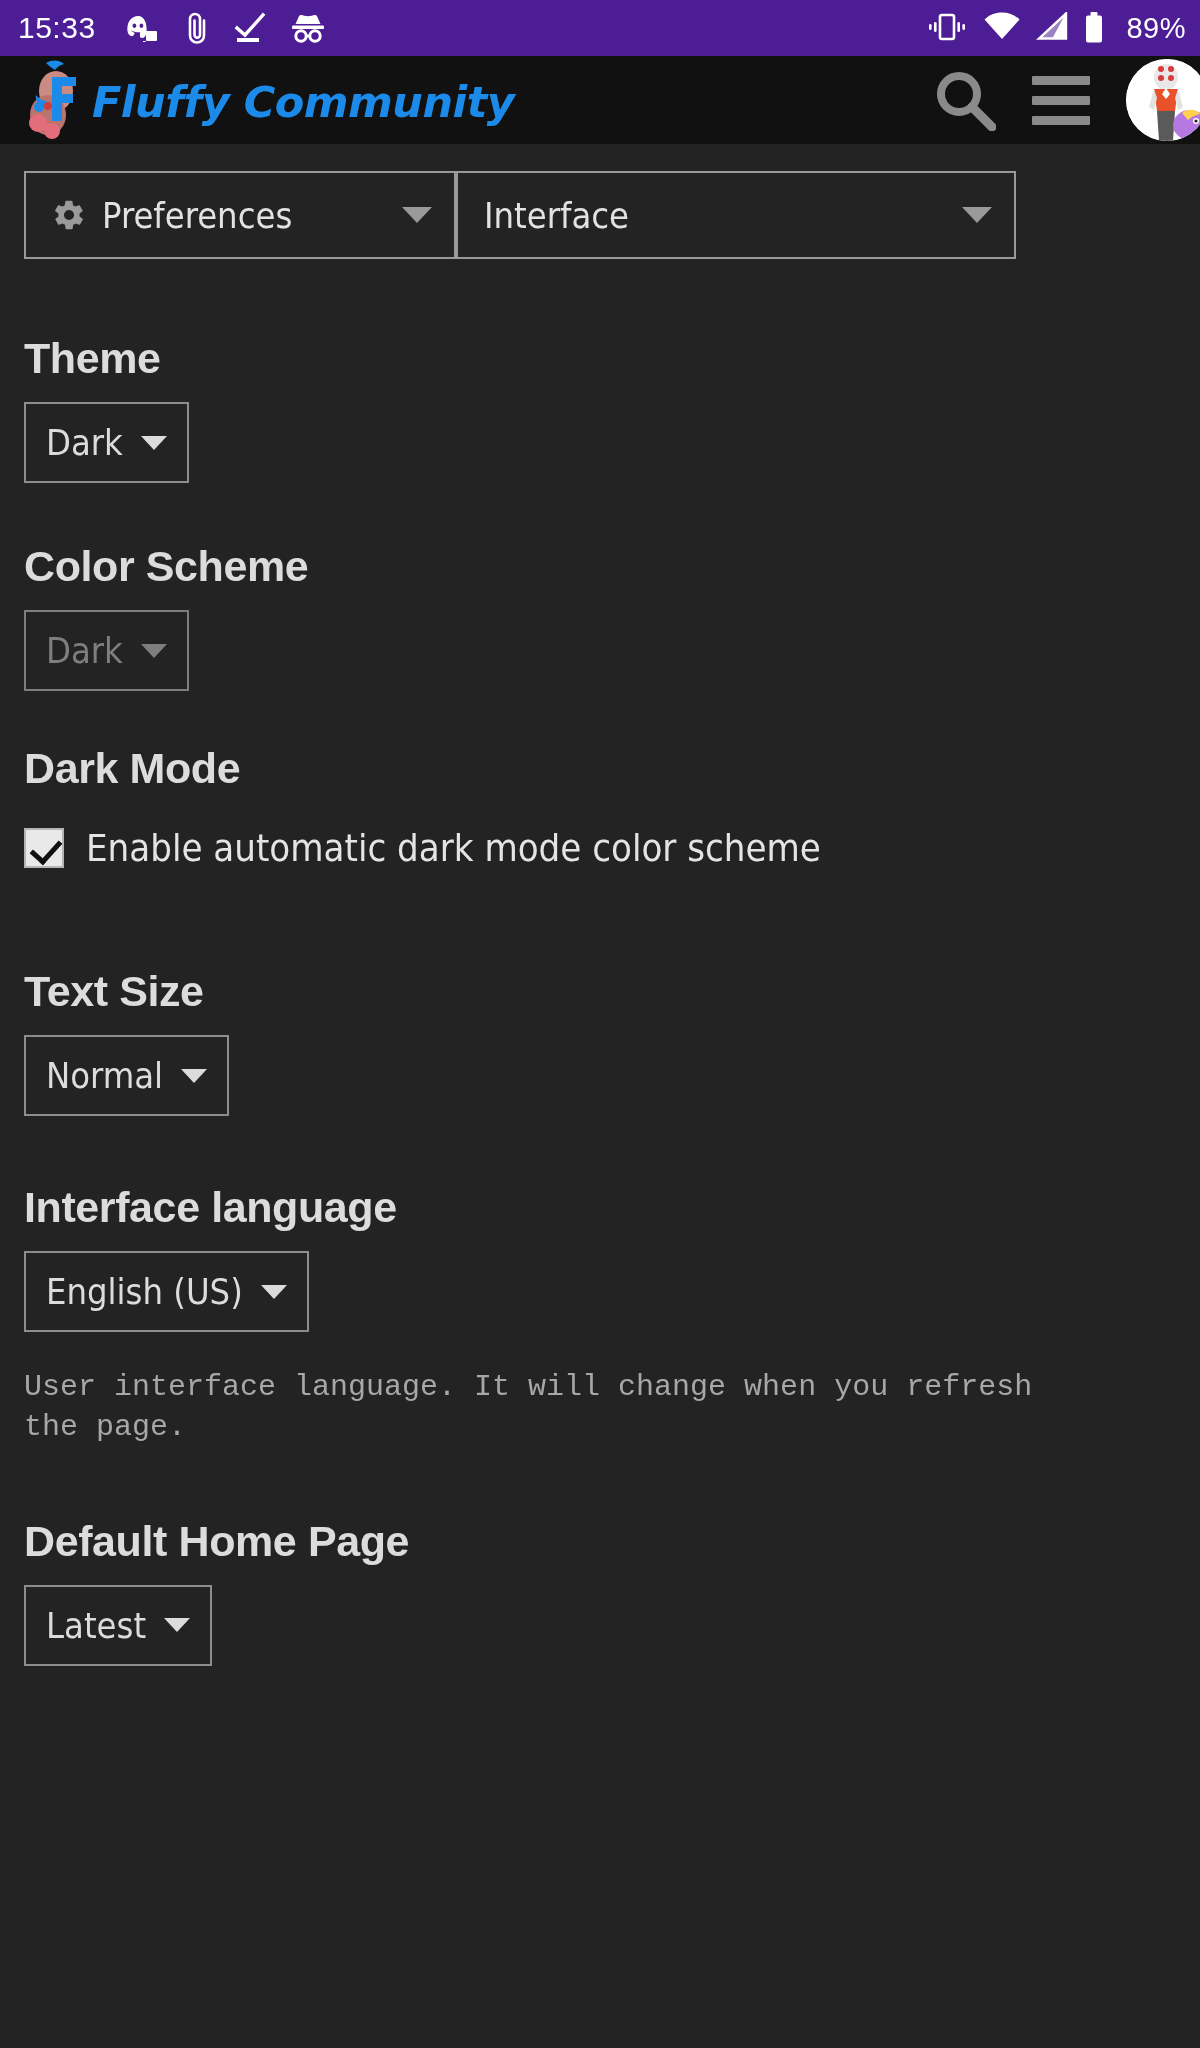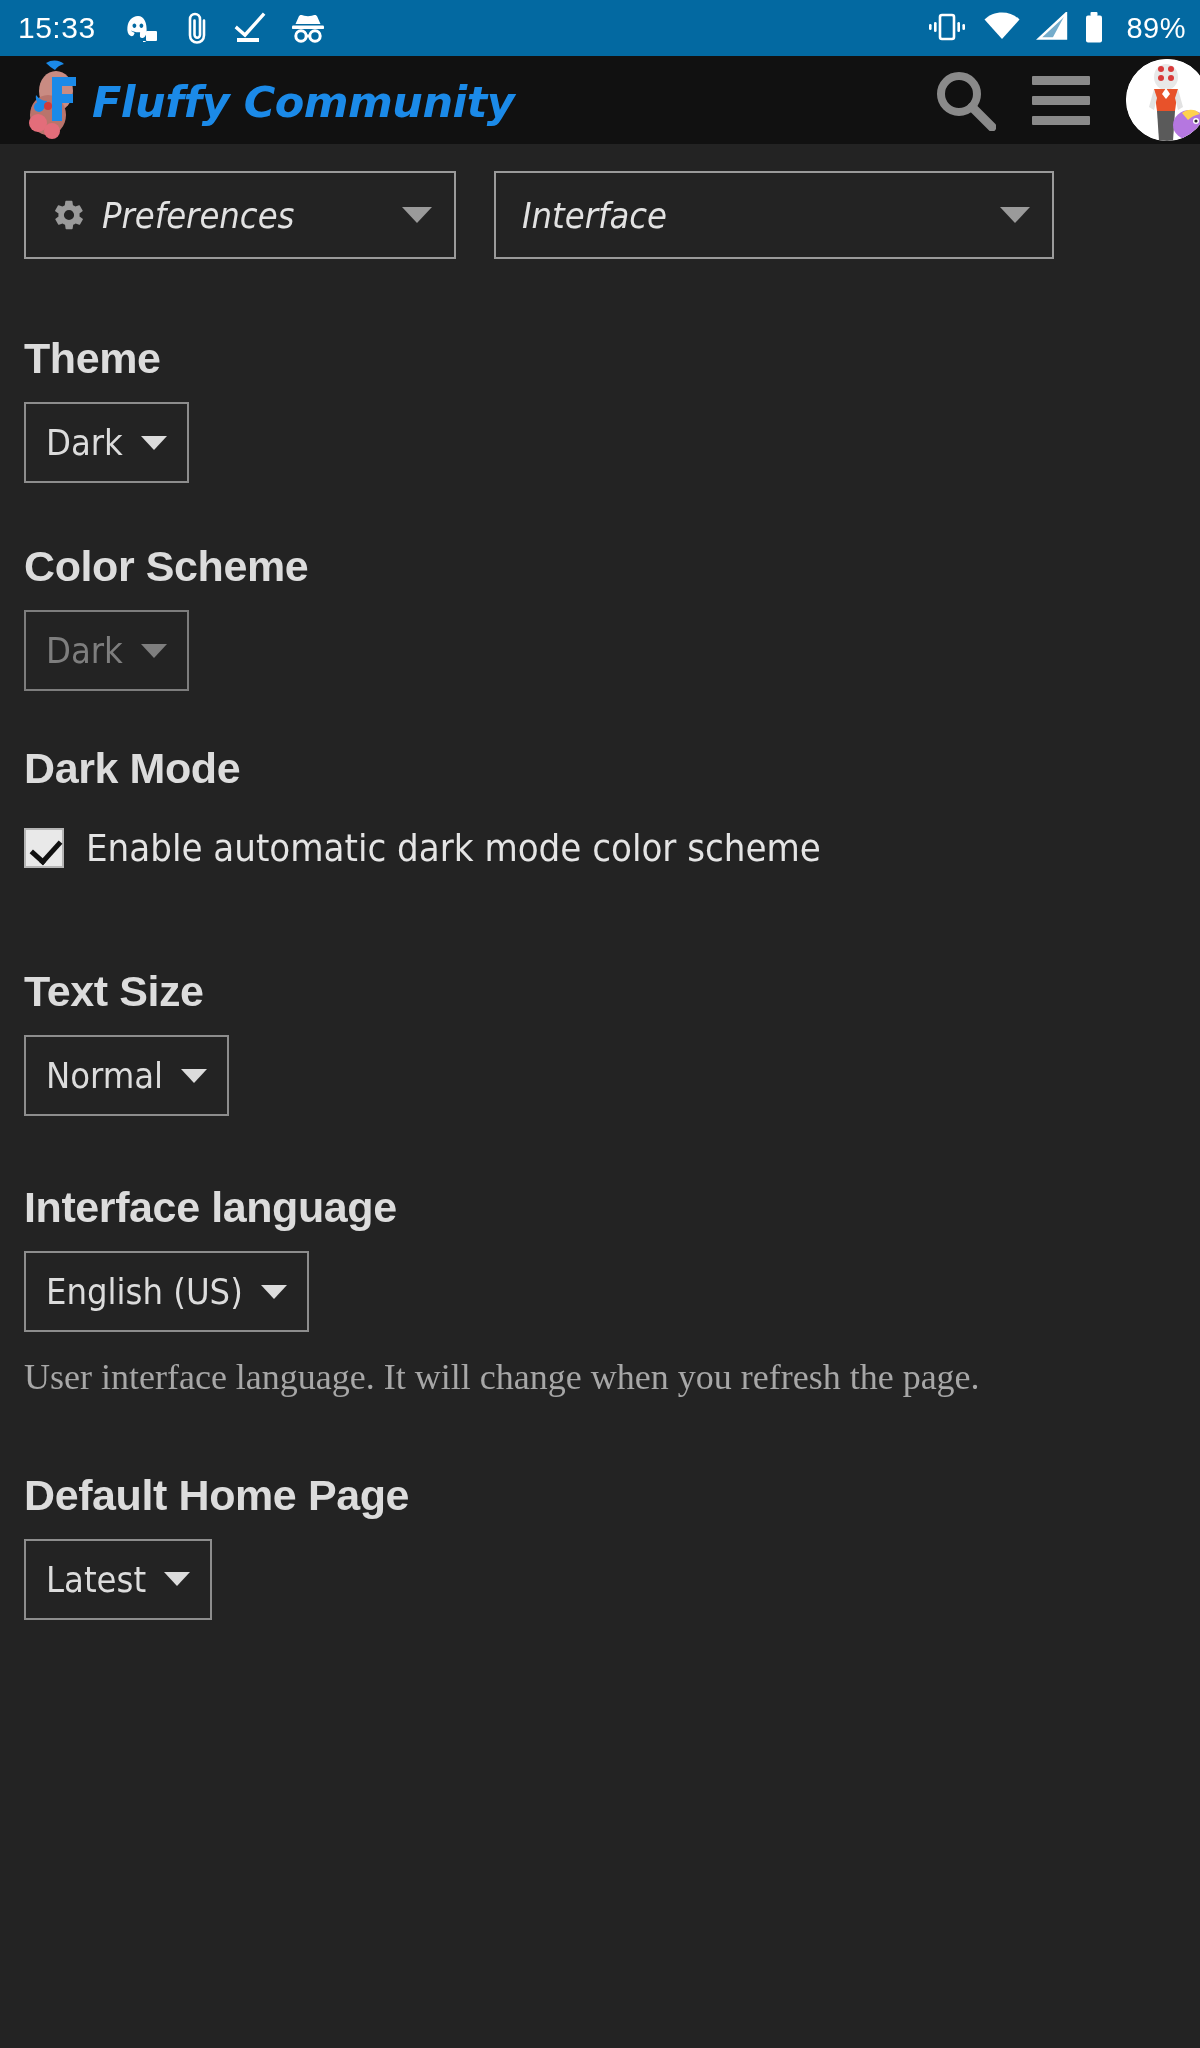--- a/index.html
+++ b/index.html
@@ -8,21 +8,21 @@
     width: 1200px;
     height: 2048px;
     background: #232323;
     font-family: "Liberation Sans", sans-serif;
     overflow: hidden;
   }
 
   
   .statusbar {
     height: 56px;
-    background: #0369a1;
+    background: #4c1d95;
     display: flex;
     align-items: center;
     padding: 0 14px 0 18px;
     color: #ffffff;
   }
   .sb-clock {
     font-size: 30px;
     font-weight: 400;
     letter-spacing: 0.5px;
     font-family: "Liberation Sans", sans-serif;
@@ -104,23 +104,21 @@
   }
 
   
   .page {
     background: #232323;
     padding: 0 24px;
   }
 
   .nav-row {
     display: flex;
-    gap: 38px;
     padding-top: 27px;
-    font-style: italic;
   }
   .navselect {
     border: 2px solid #9a9a9a;
     background: #232323;
     height: 88px;
     display: flex;
     align-items: center;
     padding: 0 22px 0 26px;
     color: #e2e2e2;
     font-family: "DejaVu Sans Condensed", "Liberation Sans", sans-serif;
@@ -202,23 +200,23 @@
     border-width: 0 5px 5px 0;
     transform: rotate(42deg);
   }
   .checklabel {
     font-family: "DejaVu Sans Condensed", "Liberation Sans", sans-serif;
     font-size: 38px;
     color: #e4e4e4;
   }
 
   .helptext {
-    margin-top: 22px;
-    font-family: Liberation Serif, serif;
-    font-size: 36px;
+    margin-top: 36px;
+    font-family: Liberation Mono, monospace;
+    font-size: 30px;
     line-height: 1.33;
     color: #a7a7a7;
     max-width: 1060px;
   }
 </style>
 </head>
 <body>
 
 <div class="statusbar">
   <div class="sb-clock">15:33</div>

